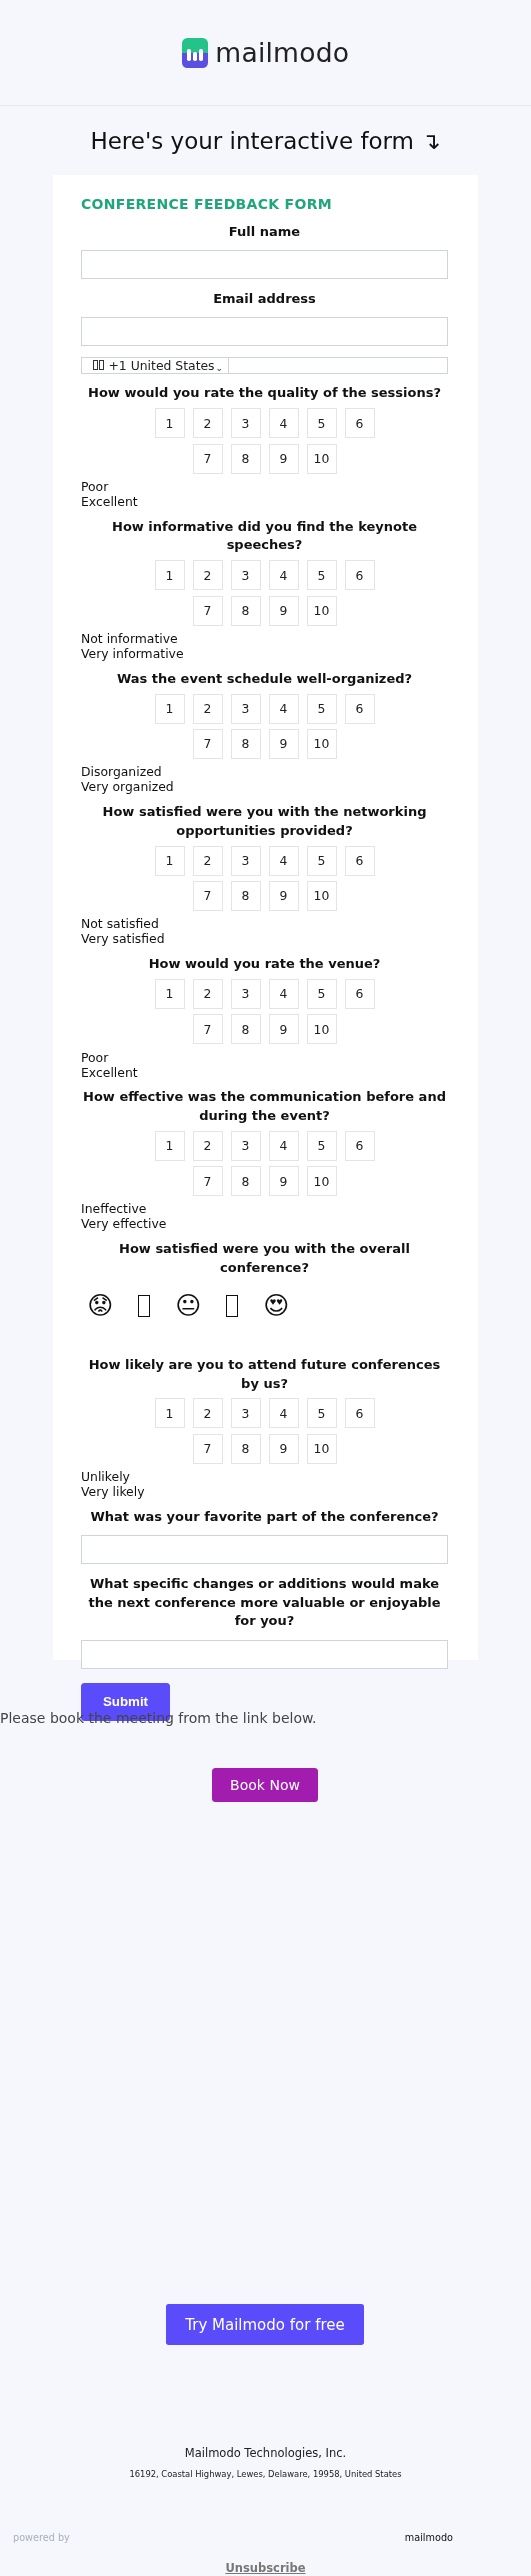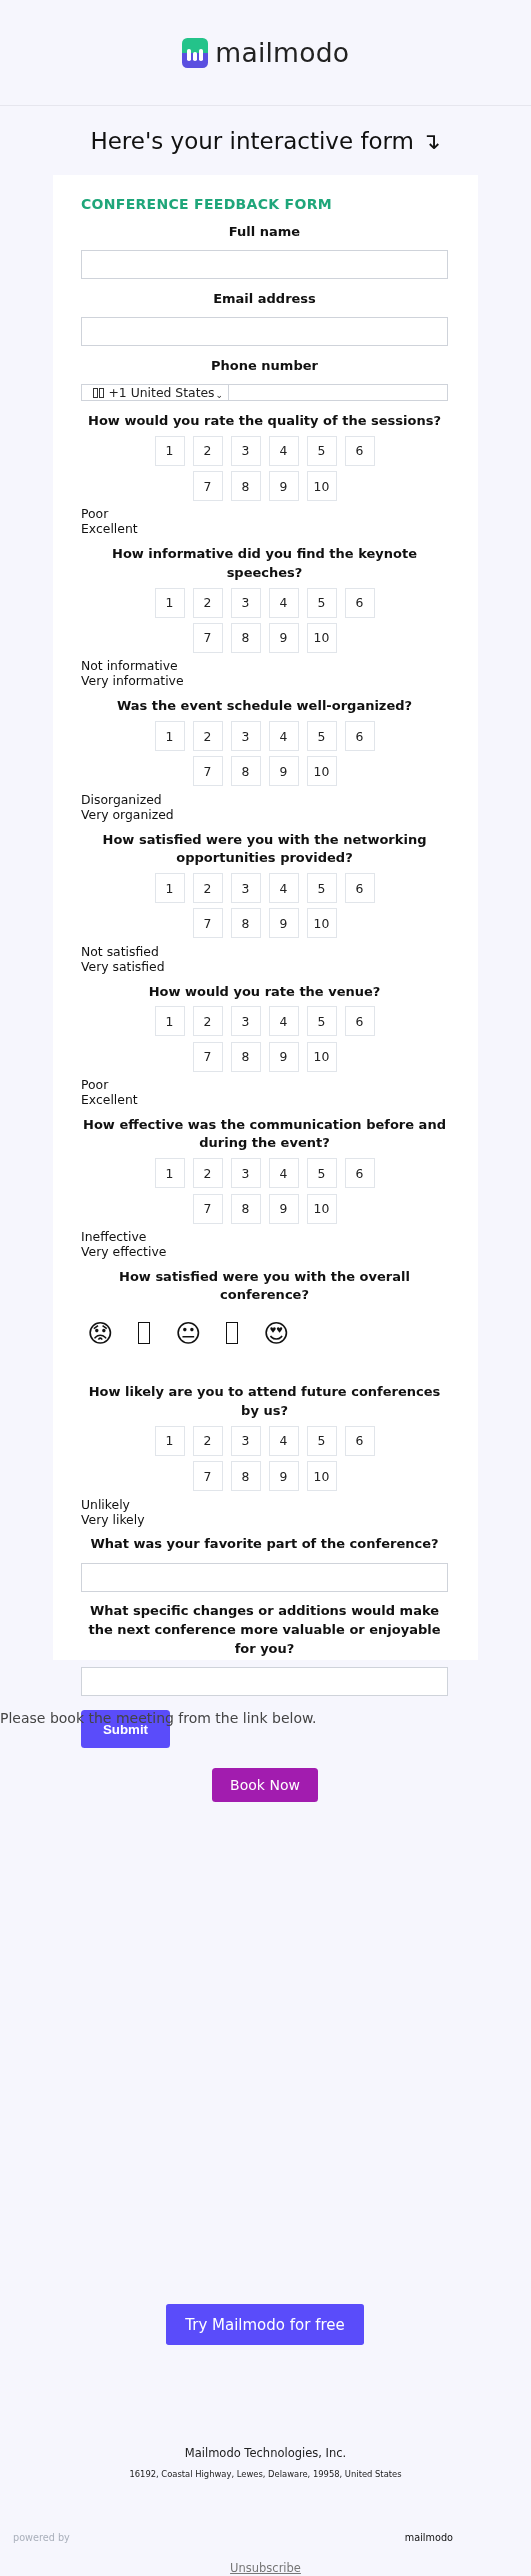--- a/index.html
+++ b/index.html
@@ -100,21 +100,21 @@
     font-size: 8.4px; color: #222;
   }
   .powered {
     position: absolute; top: 2532px; left: 13px; width: 440px; display: flex;
     justify-content: space-between; gap: 17.7px; font-size: 9.7px;
   }
   .powered .by { color: #aab0bb; }
   .powered .brand { color: #111; }
   .unsub {
     position: absolute; top: 2561px; left: 0; width: 531px; text-align: center;
-    font-size: 11.5px; color: #777; text-decoration: underline;
+    font-size: 11.5px; color: #777; text-decoration: underline; font-weight: bold;
   }
 </style>
 </head>
 <body>
 
 <div class="header">
   <div class="logo">
     <div class="logo-mark">
       <span style="left:5.3px;height:12.4px;"></span>
       <span style="left:11.5px;height:8.9px;"></span>
@@ -129,21 +129,20 @@
 <div class="card">
   <div class="form">
     <div class="form-title">CONFERENCE FEEDBACK FORM</div>
 
     <div class="label">Full name</div>
     <input class="text-input" type="text" value="" style="">
 
     <div class="label">Email address</div>
     <input class="text-input" type="text" value="" style="">
 
-    <div class="label">Phone number</div>
     <div class="phone-row">
       <div class="country-select">
         <span class="flag">
             <i></i>
             <i></i>
           </span>
         <span>+1 United States</span>
         <span class="caret">⌄</span>
       </div>
       <input class="phone-input" type="text" value="" style="">

